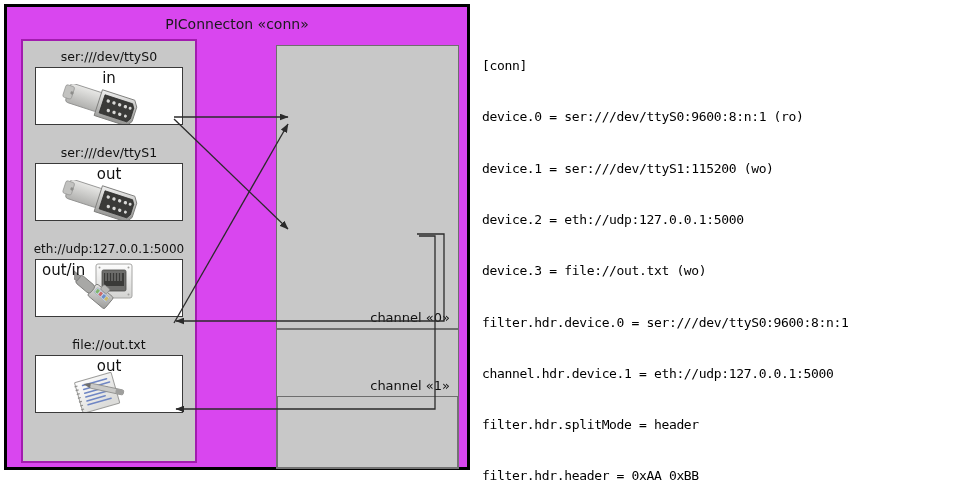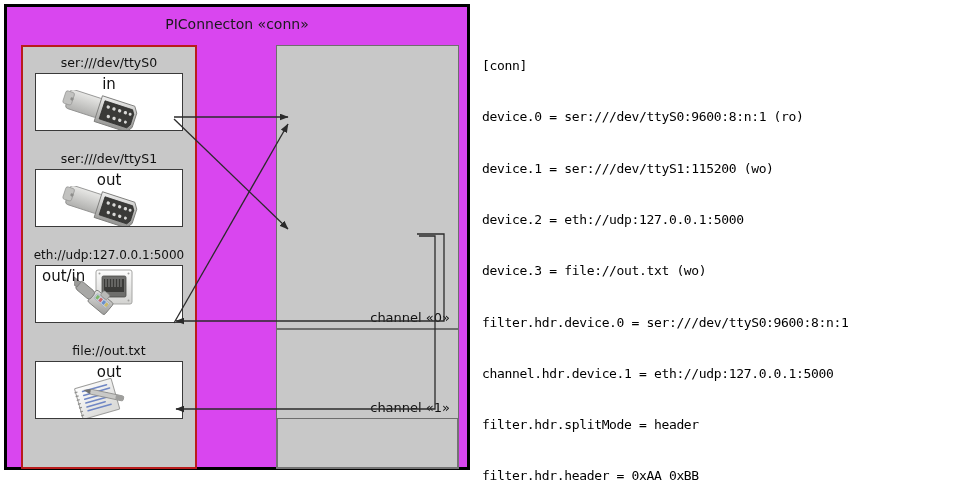--- a/index.html
+++ b/index.html
@@ -34,25 +34,25 @@
     width: 100%;
     text-align: center;
     font-size: 14px;
     color: #1a1a1a;
   }
 
   
   #devices-panel {
     position: absolute;
     left: 14px;
-    top: 38px;
+    top: 32px;
     width: 176px;
     height: 424px;
     background: #c8c8c8;
-    border: 2px solid #b91c1c;
+    border: 2px solid #a21caf;
     box-sizing: border-box;
   }
 
   
   #filters-panel {
     position: absolute;
     left: 269px;
     top: 38px;
     width: 183px;
     height: 424px;
@@ -373,21 +373,21 @@
       <div class="filter-title">Filter «time»</div>
       <div class="filter-props">
         <div>timeout = 150 ms</div>
       </div>
     </div>
 
     <div class="channel-box" style="left:-2px;top:-2px;width:183px;height:284px;">
       <div class="channel-label">channel «0»</div>
     </div>
 
-    <div class="channel-box" style="left:-2px;top:282px;width:183px;height:90px;">
+    <div class="channel-box" style="left:-2px;top:282px;width:183px;height:68px;">
       <div class="channel-label">channel «1»</div>
     </div>
   </div>
 
   <svg id="connectors">
     <defs>
       <marker id="arrowhead" markerWidth="9" markerHeight="7" refX="8.4" refY="3.5" orient="auto" markerUnits="userSpaceOnUse">
         <path d="M0,0 L9,3.5 L0,7 Z" fill="#2b2b2b"></path>
       </marker>
     </defs>

